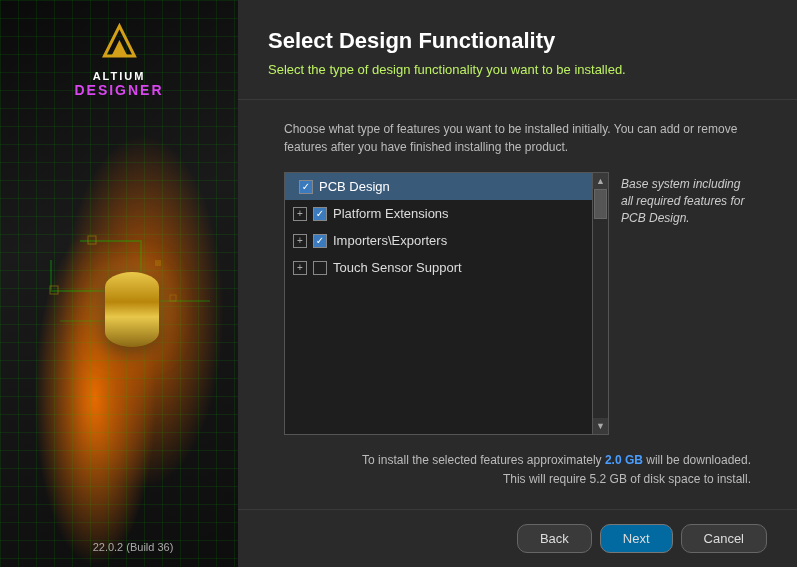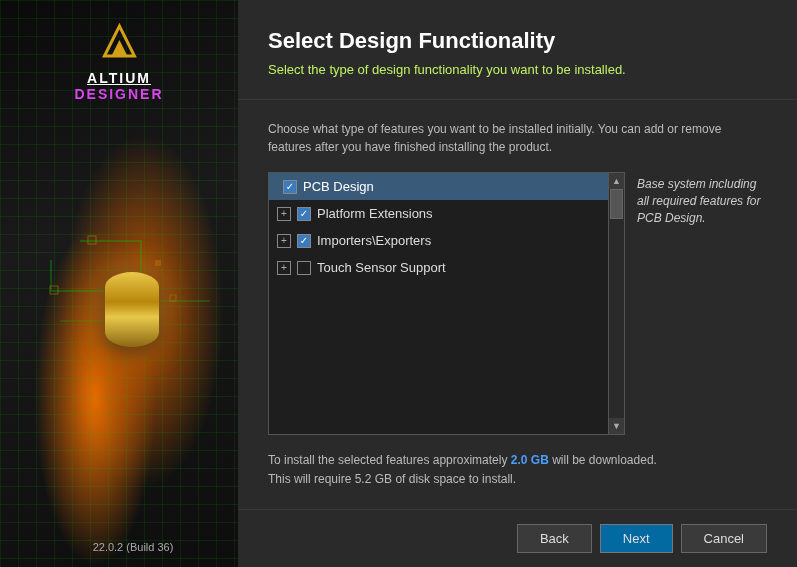--- a/index.html
+++ b/index.html
@@ -58,24 +58,23 @@
       height: 46px;
       margin-bottom: 6px;
     }
 
     .logo-text {
       text-align: center;
     }
 
     .logo-altium {
       color: #ffffff;
-      font-size: 14px;
+      font-size: 11px;
       font-weight: 700;
       letter-spacing: 2px;
-      text-decoration: underline;
     }
 
     .logo-designer {
       color: #d946ef;
       font-size: 14px;
       font-weight: 900;
       letter-spacing: 2px;
     }
 
     
@@ -113,21 +112,21 @@
       margin-bottom: 8px;
     }
 
     .page-subtitle {
       color: #bef264;
       font-size: 13px;
     }
 
     .right-content {
       flex: 1;
-      padding: 20px 30px;
+      padding: 20px 46px;
       display: flex;
       flex-direction: column;
       gap: 16px;
     }
 
     .description-text {
       color: #bbbbbb;
       font-size: 12px;
       line-height: 1.5;
     }
@@ -246,20 +245,21 @@
       font-size: 12px;
       line-height: 1.4;
       padding-top: 4px;
       font-style: italic;
     }
 
     .install-info {
       color: #bbbbbb;
       font-size: 12px;
       line-height: 1.6;
+      text-align: right;
     }
 
     .install-info .highlight {
       color: #4a9eff;
       font-weight: 600;
     }
 
     
     .right-footer {
       padding: 14px 30px;
@@ -270,21 +270,21 @@
       background: #2a2a2a;
     }
 
     .footer-btn {
       padding: 6px 22px;
       font-size: 13px;
       cursor: pointer;
       border: 1px solid #666;
       background: #3a3a3a;
       color: #dddddd;
-      border-radius: 0;
+      border-radius: 10px;
       min-width: 70px;
       text-align: center;
     }
 
     .footer-btn.primary {
       background: #0369a1;
       border-color: #777;
     }
   </style>
 </head>

